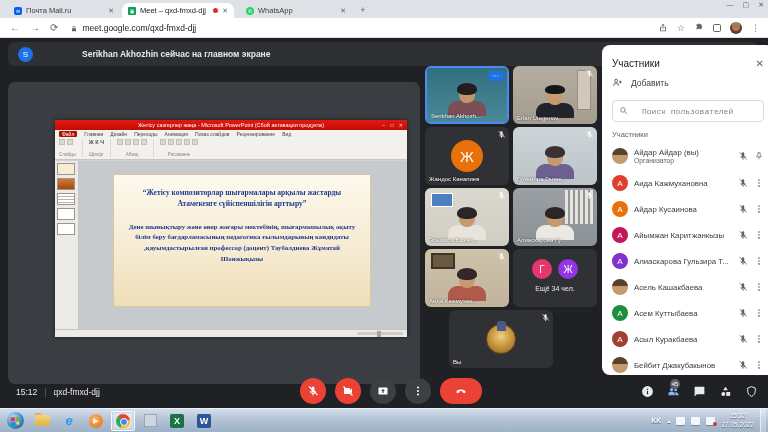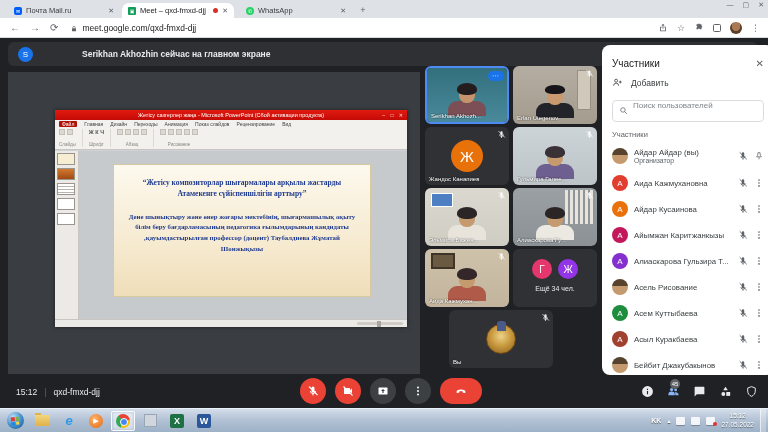--- a/index.html
+++ b/index.html
@@ -33,21 +33,21 @@
   .tb-dots { font-size:9px; letter-spacing:0; }
 
   
   #meetbg { position:absolute; left:0; top:38px; width:768px; height:370px; background:#202124; }
 
   #banner { position:absolute; left:8px; top:42px; width:750px; height:24px; background:#2e3033; border-radius:6px; display:flex; align-items:center; gap:8px; padding-left:10px; }
   #banner .bavatar { width:15px; height:15px; border-radius:50%; background:#1a73e8; color:#fff; font-size:8px; display:flex; align-items:center; justify-content:center; }
   #banner .btext { font-size:8.5px; color:#e8eaed; font-weight:bold;padding-left:41px; }
 
   
-  #stage { position:absolute; left:8px; top:72px; width:412px; height:302px; background:#3a3d41; border-radius:0; overflow:hidden; }
+  #stage { position:absolute; left:8px; top:82px; width:412px; height:302px; background:#3a3d41; border-radius:7px; overflow:hidden; }
   #ppt { position:absolute; left:47px; top:38px; width:352px; height:217px; background:#cfd2d6; box-shadow:0 0 4px rgba(0,0,0,.5); }
   #ppt-title { height:10px; background:linear-gradient(180deg,#e11a0f,#c30b06); color:#fff; font-size:5.5px; line-height:10px; text-align:center; white-space:nowrap; overflow:hidden; position:relative; }
   #ppt-title .pwc { position:absolute; right:2px; top:0; font-size:5px; color:#ffdddd; letter-spacing:2px; }
   #ribbon { height:30px; background:#f3f1ee; border-bottom:1px solid #c9c6c1; }
   #ribtabs { display:flex; gap:7px; padding:1px 4px 0 4px; }
   #ribtabs span { font-size:5px; color:#444; }
   #ribtabs span.first { color:#fff; background:#b01005; padding:0 3px; border-radius:1px; }
   #ribbody { display:flex; align-items:center; gap:6px; padding:2px 4px; }
   .ribgroup { height:18px; border-right:1px solid #ddd9d3; padding-right:6px; display:flex; flex-direction:column; justify-content:space-between; }
   .ribrow { display:flex; gap:2px; }
@@ -88,21 +88,21 @@
   .emblem::after { content:""; position:absolute; left:10px; top:-4px; width:9px; height:10px; background:#4a5a8a; border-radius:3px 3px 0 0; }
 
   
   #panel { position:absolute; left:602px; top:45px; width:172px; height:330px; background:#fff; border-radius:8px; padding:8px 10px 0 10px; overflow:hidden; }
   #panel-header { display:flex; align-items:center; justify-content:space-between; height:20px; }
   #panel-header .ptitle { font-size:10px; color:#202124; }
   #panel-header .pclose { font-size:10px; color:#5f6368; }
   #addrow { display:flex; align-items:center; gap:8px; height:20px; color:#3c4043; }
   #addrow svg { width:11px; height:11px; }
   #addrow .addlabel { font-size:8.5px; }
-  #searchbox { margin-top:7px; height:22px; border:1px solid #dadce0; border-radius:4px; display:flex; gap:5px; padding:0 6px; color:#5f6368; }
+  #searchbox { margin-top:7px; height:22px; border:1px solid #dadce0; border-radius:4px; display:flex; align-items:center; gap:14px; padding:0 6px; color:#5f6368;font-family:Liberation Mono, monospace; }
   #searchbox svg { width:9px; height:9px; }
   #searchbox .ph { font-size:8px; color:#80868b; white-space:nowrap; }
   #plabel { margin-top:8px; font-size:7.5px; color:#5f6368; height:12px; }
   .prow { display:flex; align-items:center; gap:6px; height:26px; }
   .prow.first { height:28px; }
   .pavatar { width:16px; height:16px; border-radius:50%; flex:0 0 auto; color:#fff; font-size:8px; display:flex; align-items:center; justify-content:center; }
   .pavatar.photo { background:linear-gradient(180deg,#57422e 44%, #c59a6e 45%); }
   .pnamewrap { flex:1; min-width:0; }
   .pname { font-size:7.8px; color:#3c4043; white-space:nowrap; overflow:hidden; text-overflow:ellipsis; }
   .prole { font-size:6.8px; color:#5f6368; }
@@ -532,21 +532,21 @@
           <svg viewBox="0 0 24 24" width="100%" height="100%">
             <circle cx="12" cy="5" r="2" fill="currentColor"></circle>
             <circle cx="12" cy="12" r="2" fill="currentColor"></circle>
             <circle cx="12" cy="19" r="2" fill="currentColor"></circle>
           </svg>
         </span>
     </div>
     <div class="prow">
       <div class="pavatar photo"></div>
       <div class="pnamewrap">
-          <div class="pname">Асель Рисование</div>
+          <div class="pname">Асель Кашакбаева</div>
         </div>
       <span class="pic">
           <svg viewBox="0 0 24 24" width="100%" height="100%">
             <path fill="currentColor" d="M12 15a3 3 0 0 0 3-3V6a3 3 0 0 0-6 0v6a3 3 0 0 0 3 3zm6-3h-1.8a4.2 4.2 0 0 1-8.4 0H6a6 6 0 0 0 5 5.9V21h2v-3.1A6 6 0 0 0 18 12z"></path>
             <path stroke="currentColor" stroke-width="2.2" d="M4 3l17 17" fill="none"></path>
           </svg>
         </span>
       <span class="pic">
           <svg viewBox="0 0 24 24" width="100%" height="100%">
             <circle cx="12" cy="5" r="2" fill="currentColor"></circle>

